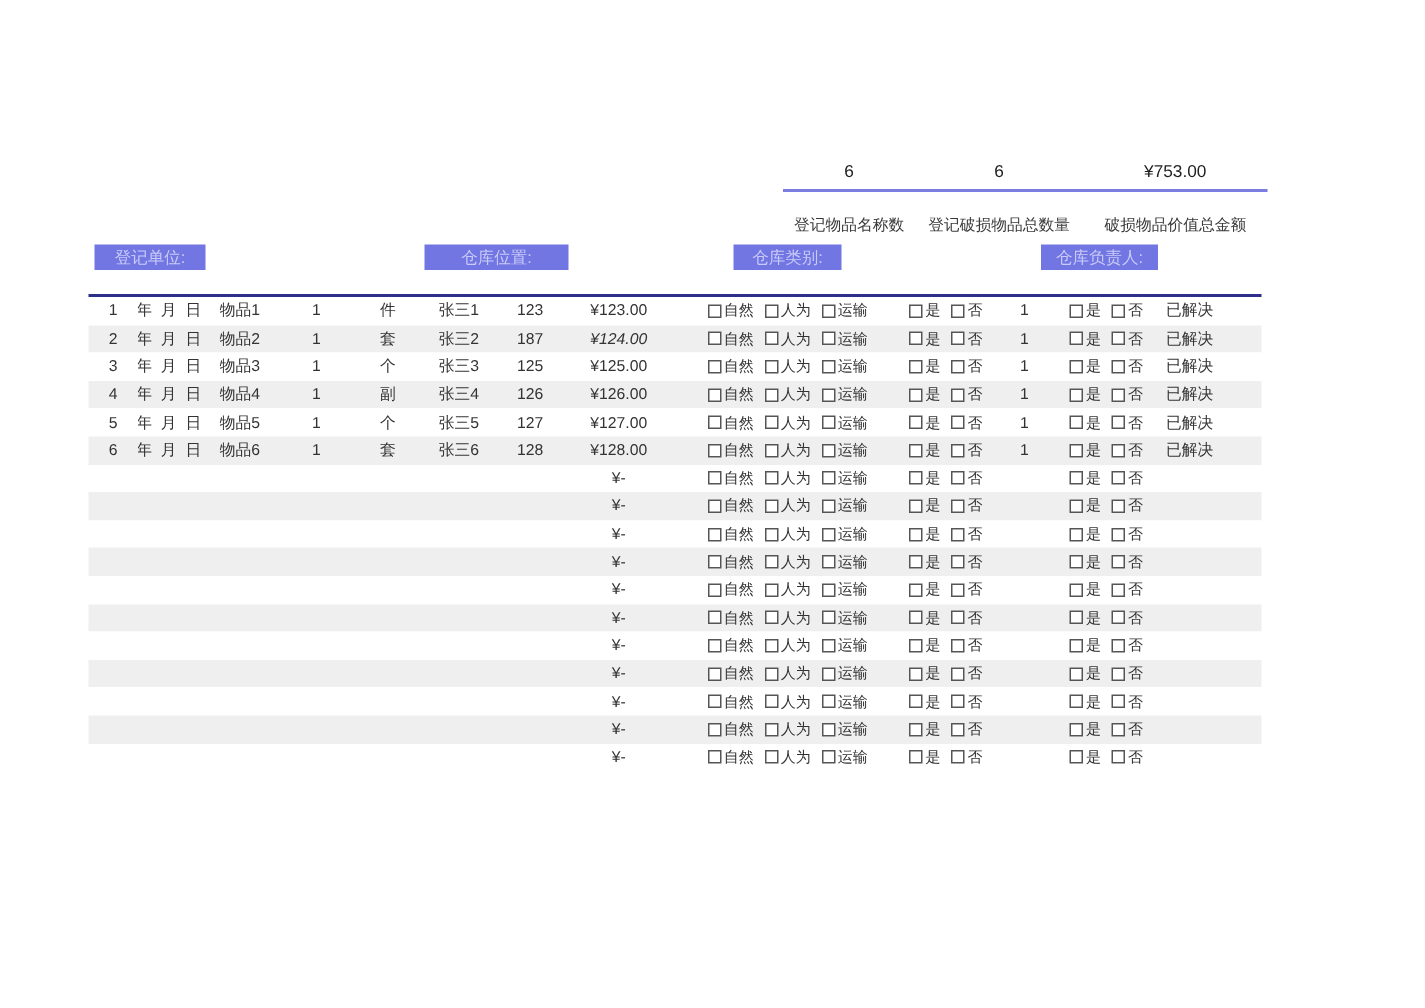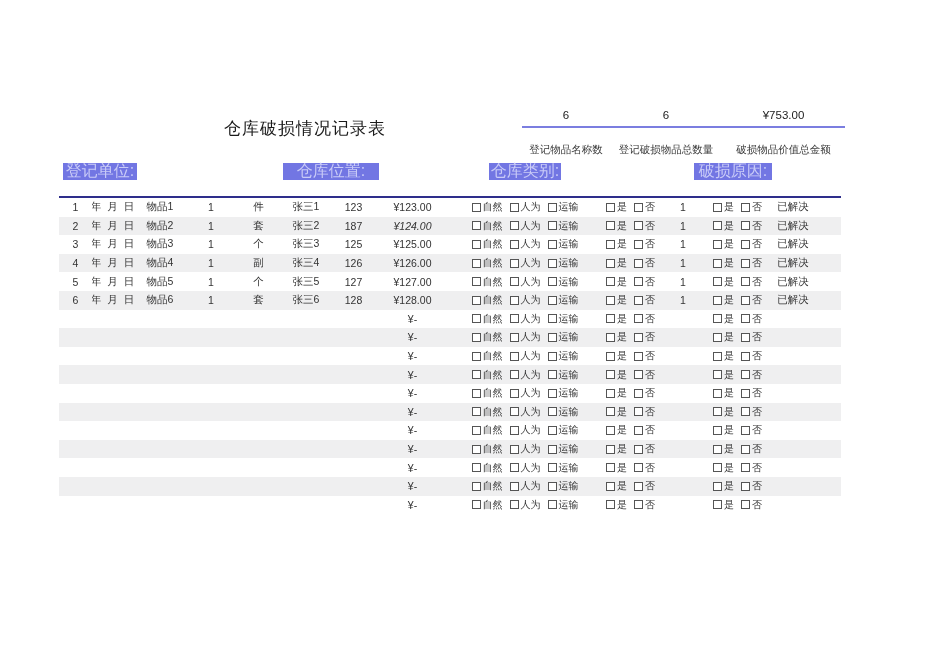--- a/index.html
+++ b/index.html
@@ -9,21 +9,21 @@
   
   .stats{position:absolute;left:522px;top:106px;width:323px;height:38px;}
   .stat-values{display:flex;}
   .stat-values .sv{height:19px;line-height:19px;text-align:center;font-size:11.5px;color:#222;}
   .sv0{width:88px}.sv1{width:112px}.sv2{width:123px}
   .stats .rule{position:absolute;left:0;right:0;top:20px;height:2px;background:#7b7ee0;}
   .stat-labels{display:flex;margin-top:18px;}
   .stat-labels .sl{text-align:center;font-size:10.5px;color:#3a3a3a;}
   
   .info-btn{position:absolute;top:163px;height:17px;background:#7276e3;color:#c9cbf7;
-            font-size:16px;display:flex;align-items:center;justify-content:center;cursor:default;}
+            font-size:11px;display:flex;align-items:center;justify-content:center;cursor:default;}
   .btn0{left:63px;width:74px}.btn1{left:283px;width:96px}
   .btn2{left:489px;width:72px}.btn3{left:694px;width:78px}
   
   .table{position:absolute;left:59px;top:196px;width:782px;border-top:2px solid #2e2e8b;}
   .thead{display:flex;background:#7276e3;height:15px;}
   .hcell{color:#c2c4f6;font-size:10px;display:flex;align-items:center;justify-content:center;
          border-right:1px solid #9597ec;box-sizing:border-box;white-space:nowrap;overflow:hidden;}
   .hcell:last-child{border-right:none;}
   .trow{display:flex;height:18.6px;background:#ffffff;}
   .trow.alt{background:#efeff0;}
@@ -32,40 +32,39 @@
   .tcell.date{word-spacing:3px;}
   .cbg{display:flex;gap:7px;}
   .cb{display:flex;align-items:center;gap:2px;font-size:10px;color:#333;}
   .box{width:7px;height:7px;border:1px solid #555;background:#fff;flex:0 0 auto;}
 </style>
 </head>
 <body>
 
 <div class="page">
 
-  <div class="title">仓库破损情况记录表</div>
 
   <div class="stats">
     <div class="stat-values">
       <div class="sv sv0">6</div>
       <div class="sv sv1">6</div>
       <div class="sv sv2">¥753.00</div>
     </div>
     <div class="rule"></div>
     <div class="stat-labels">
       <div class="sl sv0">登记物品名称数</div>
       <div class="sl sv1">登记破损物品总数量</div>
       <div class="sl sv2">破损物品价值总金额</div>
     </div>
   </div>
 
   <div class="info-btn btn0">登记单位:</div>
   <div class="info-btn btn1">仓库位置:</div>
   <div class="info-btn btn2">仓库类别:</div>
-  <div class="info-btn btn3">破损原因:</div>
+  <div class="info-btn btn3">仓库负责人:</div>
 
   <div class="table">
     <div>
         <div class="trow">
           <div class="tcell" style="width: 33px;">1</div>
           <div class="tcell date" style="width: 41px;">年 月 日</div>
           <div class="tcell" style="width: 54px;">物品1</div>
           <div class="tcell" style="width: 48px;">1</div>
           <div class="tcell" style="width: 47px;">件</div>
           <div class="tcell" style="width: 48px;">张三1</div>

